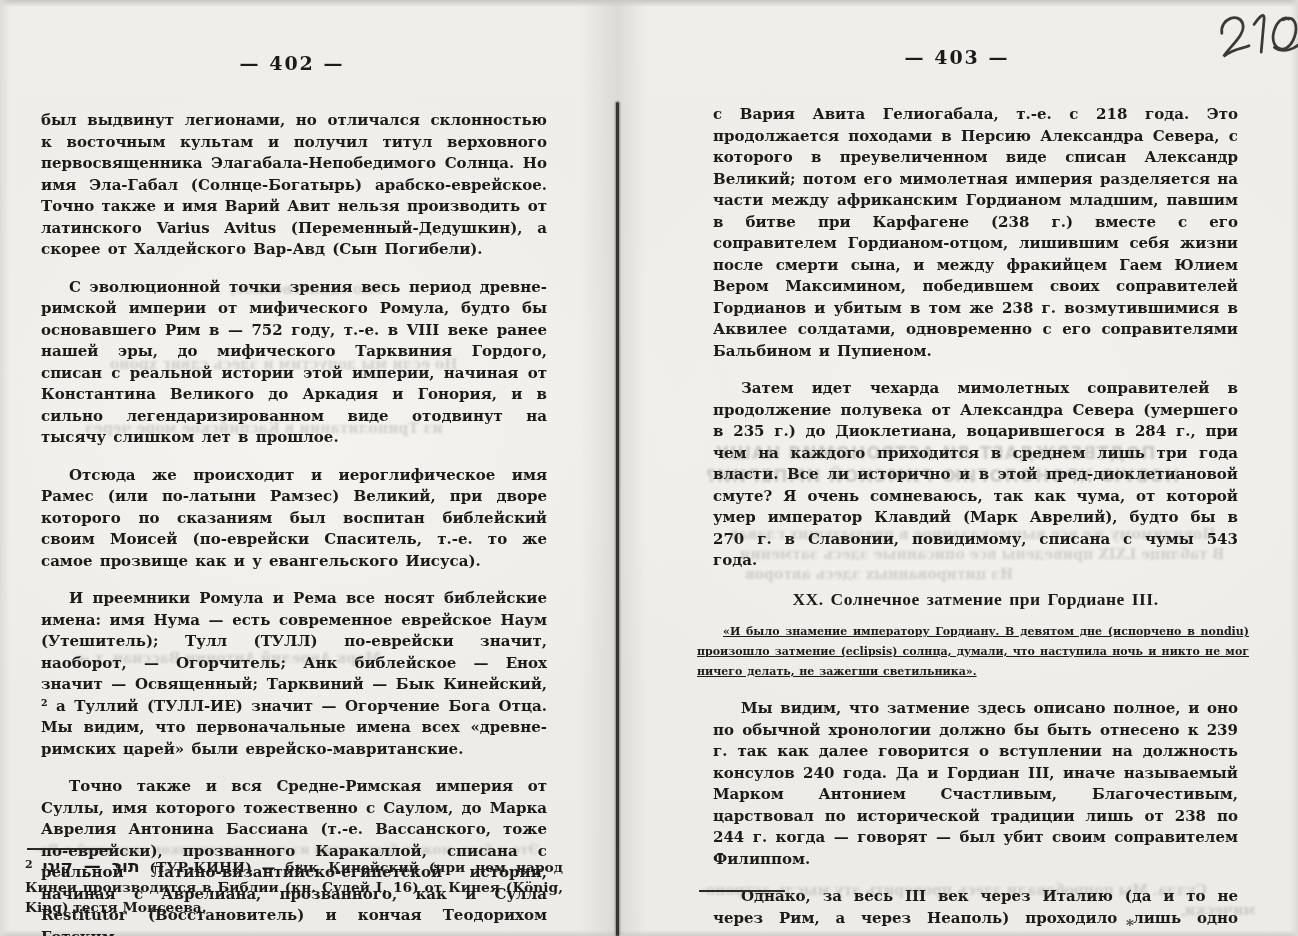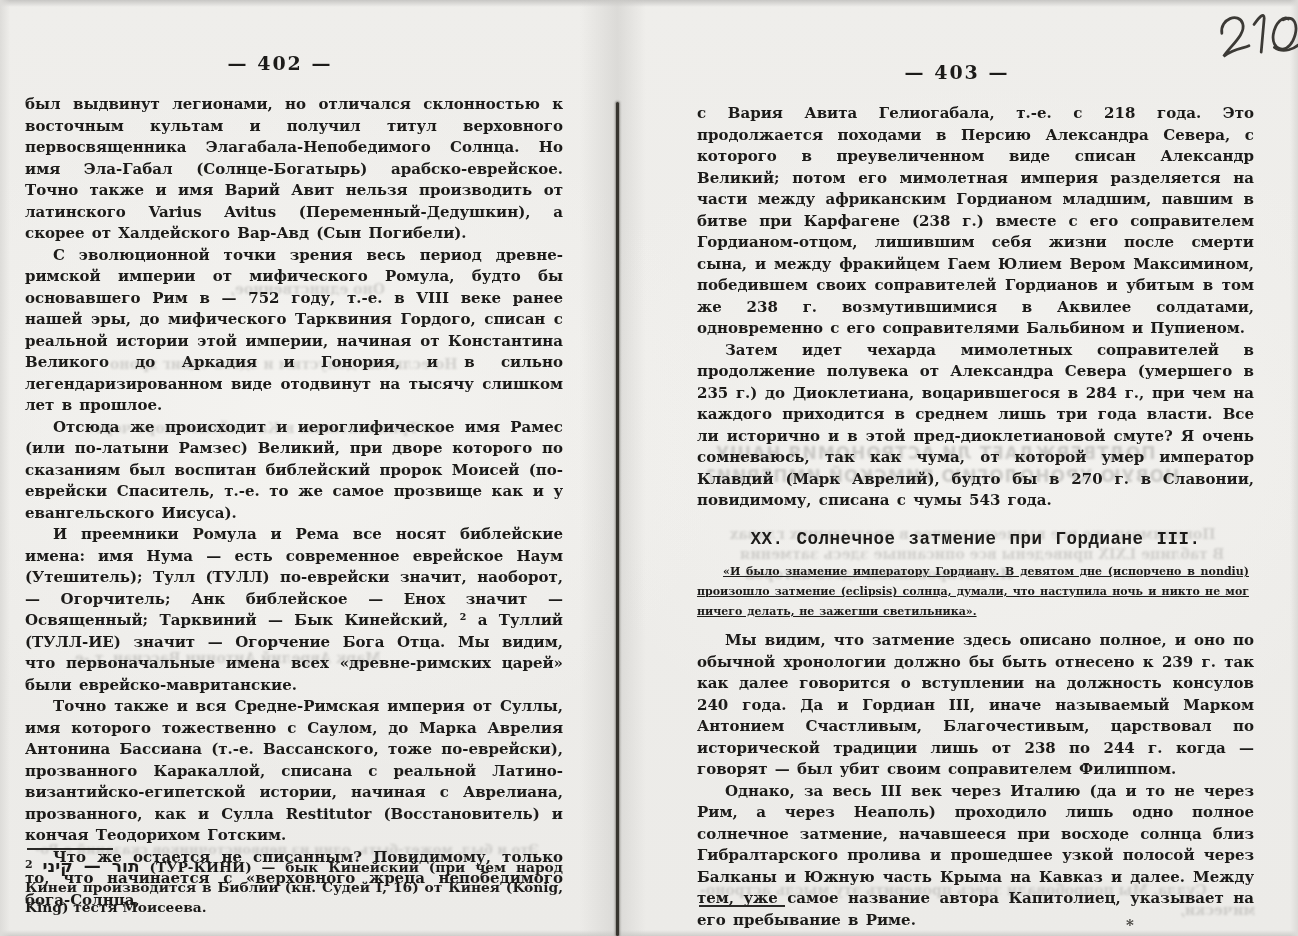--- a/index.html
+++ b/index.html
@@ -20,23 +20,23 @@
         background:linear-gradient(270deg,#dcdbd8,rgba(220,219,216,0));}
   .gutter-shade{position:absolute;left:580px;top:0;width:110px;height:936px;
         background:linear-gradient(90deg,rgba(210,209,206,0),rgba(203,202,199,.55) 34%,rgba(236,235,232,0) 60%);}
   .gutter-line{position:absolute;left:616px;top:102px;width:3px;height:834px;
         background:#37352f;box-shadow:0 0 2px 1px rgba(55,53,47,.45);border-radius:2px;}
 
   .page{position:absolute;}
   .page-header{font-weight:bold;font-size:19px;letter-spacing:2px;text-align:center;}
   .body-text{position:absolute;font-size:15px;line-height:21.5px;font-weight:bold;
         text-align:justify;word-spacing:2px;}
-  .para{margin:0;}
+  .para{margin:16px;}
   .para.indent{text-indent:28px;}
-  .section-heading{font-family:Liberation Mono, monospace;font-weight:bold;font-size:17.5px;
+  .section-heading{font-family:Liberation Serif, serif;font-weight:bold;font-size:17.5px;
         text-align:center;letter-spacing:.5px;margin:17px 0 12px 0;text-indent:0;}
   .quote{font-size:11px;line-height:20px;margin:6px 5px 8px 0;text-indent:26px;word-spacing:1px;text-decoration:underline;}
   .footnotes{position:absolute;font-size:13.8px;line-height:20px;font-weight:bold;text-align:justify;}
   .fn-rule{width:86px;border-top:2px solid #2a2927;margin:0 0 5px 2px;}
   .fn{margin:0;}
   .fn .hebrew{font-family:"DejaVu Sans", sans-serif;font-size:17px;unicode-bidi:isolate;direction:rtl;}
   .fn-marker{font-size:11px;vertical-align:4px;}
   .ghost{position:absolute;color:#5d5c58;font-weight:bold;transform:scaleX(-1);
         filter:blur(1.1px);opacity:.22;white-space:nowrap;font-size:14px;}
   .ghost.big{font-family:"DejaVu Sans", sans-serif;font-size:17px;letter-spacing:1px;opacity:.26;}
@@ -63,40 +63,40 @@
 
   <div class="ghost big" style="left:715px;top:443px;">ПОДТВЕРЖДАЕТ ЛИ АСТРОНОМИЯ НАШУ</div>
   <div class="ghost big" style="left:705px;top:466px;">НОВУЮ ХРОНОЛОГИЮ РИМСКОЙ ИМПЕРИИ?</div>
   <div class="ghost" style="left:730px;top:526px;">Повидимому же все вышесказанное в предыдущих главах</div>
   <div class="ghost" style="left:740px;top:546px;">В таблице LXIX приведены все описанные здесь затмения</div>
   <div class="ghost" style="left:745px;top:566px;">Из цитированных здесь авторов</div>
   <div class="ghost" style="left:700px;top:882px;">Сулла.  Мы попробовали здесь проверить эту мысль астроно-</div>
   <div class="ghost" style="left:1180px;top:902px;">мически,</div>
 
   <div class="page" style="left:25px;top:0;width:538px;height:936px;">
-    <div class="page-header" style="position:absolute;left:0;top:52px;width:510px;">— 402 —</div>
+    <div class="page-header" style="position:absolute;left:12px;top:52px;width:510px;">— 402 —</div>
     <div class="body-text" style="left:0;top:94px;width:538px;">
       <p class="para">был выдвинут легионами, но отличался склонностью к восточным культам и получил титул верховного первосвященника Элагабала-Непобедимого Солнца. Но имя Эла-Габал (Солнце-Богатырь) арабско-еврейское. Точно также и имя Варий Авит нельзя производить от латинского Varius Avitus (Переменный-Дедушкин), а скорее от Халдейского Вар-Авд (Сын Погибели).</p>
       <p class="para indent">С эволюционной точки зрения весь период древне-римской империи от мифического Ромула, будто бы основавшего Рим в — 752 году, т.-е. в VIII веке ранее нашей эры, до мифического Тарквиния Гордого, списан с реальной истории этой империи, начиная от Константина Великого до Аркадия и Гонория, и в сильно легендаризированном виде отодвинут на тысячу слишком лет в прошлое.</p>
-      <p class="para indent">Отсюда же происходит и иероглифическое имя Рамес (или по-латыни Рамзес) Великий, при дворе которого по сказаниям был воспитан библейский пророк Моисей (по-еврейски Спаситель, т.-е. то же самое прозвище как и у евангельского Иисуса).</p>
+      <p class="para indent">Отсюда же происходит и иероглифическое имя Рамес (или по-латыни Рамзес) Великий, при дворе которого по сказаниям был воспитан библейский своим Моисей (по-еврейски Спаситель, т.-е. то же самое прозвище как и у евангельского Иисуса).</p>
       <p class="para indent">И преемники Ромула и Рема все носят библейские имена: имя Нума — есть современное еврейское Наум (Утешитель); Тулл (ТУЛЛ) по-еврейски значит, наоборот, — Огорчитель; Анк библейское — Енох значит — Освященный; Тарквиний — Бык Кинейский, ² а Туллий (ТУЛЛ-ИЕ) значит — Огорчение Бога Отца. Мы видим, что первоначальные имена всех «древне-римских царей» были еврейско-мавританские.</p>
       <p class="para indent">Точно также и вся Средне-Римская империя от Суллы, имя которого тожественно с Саулом, до Марка Аврелия Антонина Бассиана (т.-е. Вассанского, тоже по-еврейски), прозванного Каракаллой, списана с реальной Латино-византийско-египетской истории, начиная с Аврелиана, прозванного, как и Сулла Restitutor (Восстановитель) и кончая Теодорихом Готским.</p>
       <p class="para indent">Что же остается не списанным?  Повидимому, только то, что начинается с «верховного жреца непобедимого бога-Солнца,</p>
     </div>
     <div class="footnotes" style="left:0;top:848px;width:538px;">
       <div class="fn-rule"></div>
       <p class="fn">
         <span class="fn-marker">2</span>
         <span class="hebrew">תור — קיני</span>
         <span>(ТУР-КИНИ) — бык Кинейский (при чем народ Кинеи производится в Библии (кн. Судей I, 16) от Кинея (König, King) тестя Моисеева.</span>
       </p>
     </div>
   </div>
 
-  <div class="page" style="left:697px;top:15px;width:557px;height:831px;">
+  <div class="page" style="left:697px;top:0;width:557px;height:831px;">
     <div class="page-header" style="position:absolute;left:0;top:46px;width:520px;">— 403 —</div>
     <div class="body-text" style="left:0;top:88px;width:557px;">
       <p class="para">с Вария Авита Гелиогабала, т.-е. с 218 года.  Это продолжается походами в Персию Александра Севера, с которого в преувеличенном виде списан Александр Великий; потом его мимолетная империя разделяется на части между африканским Гордианом младшим, павшим в битве при Карфагене (238 г.) вместе с его соправителем Гордианом-отцом, лишившим себя жизни после смерти сына, и между фракийцем Гаем Юлием Вером Максимином, победившем своих соправителей Гордианов и убитым в том же 238 г. возмутившимися в Аквилее солдатами, одновременно с его соправителями Бальбином и Пупиеном.</p>
       <p class="para indent">Затем идет чехарда мимолетных соправителей в продолжение полувека от Александра Севера (умершего в 235 г.) до Диоклетиана, воцарившегося в 284 г., при чем на каждого приходится в среднем лишь три года власти.  Все ли исторично и в этой пред-диоклетиановой смуте? Я очень сомневаюсь, так как чума, от которой умер император Клавдий (Марк Аврелий), будто бы в 270 г. в Славонии, повидимому, списана с чумы 543 года.</p>
       <p class="para section-heading">XX. Солнечное затмение при Гордиане III.</p>
       <p class="para quote">«И было знамение императору Гордиану.  В девятом дне (испорчено в nondiu) произошло затмение (eclipsis) солнца, думали, что наступила ночь и никто не мог ничего делать, не зажегши светильника».</p>
       <p class="para indent">Мы видим, что затмение здесь описано полное, и оно по обычной хронологии должно бы быть отнесено к 239 г. так как далее говорится о вступлении на должность консулов 240 года. Да и Гордиан III, иначе называемый Марком Антонием Счастливым, Благочестивым, царствовал по исторической традиции лишь от 238 по 244 г. когда — говорят — был убит своим соправителем Филиппом.</p>
       <p class="para indent">Однако, за весь III век через Италию (да и то не через Рим, а через Неаполь) проходило лишь одно полное солнечное затмение, начавшееся при восходе солнца близ Гибралтарского пролива и прошедшее узкой полосой через Балканы и Южную часть Крыма на Кавказ и далее.  Между тем, уже самое название автора Капитолиец, указывает на его пребывание в Риме.</p>
     </div>
     <div class="footnotes" style="left:0;top:890px;width:557px;">

